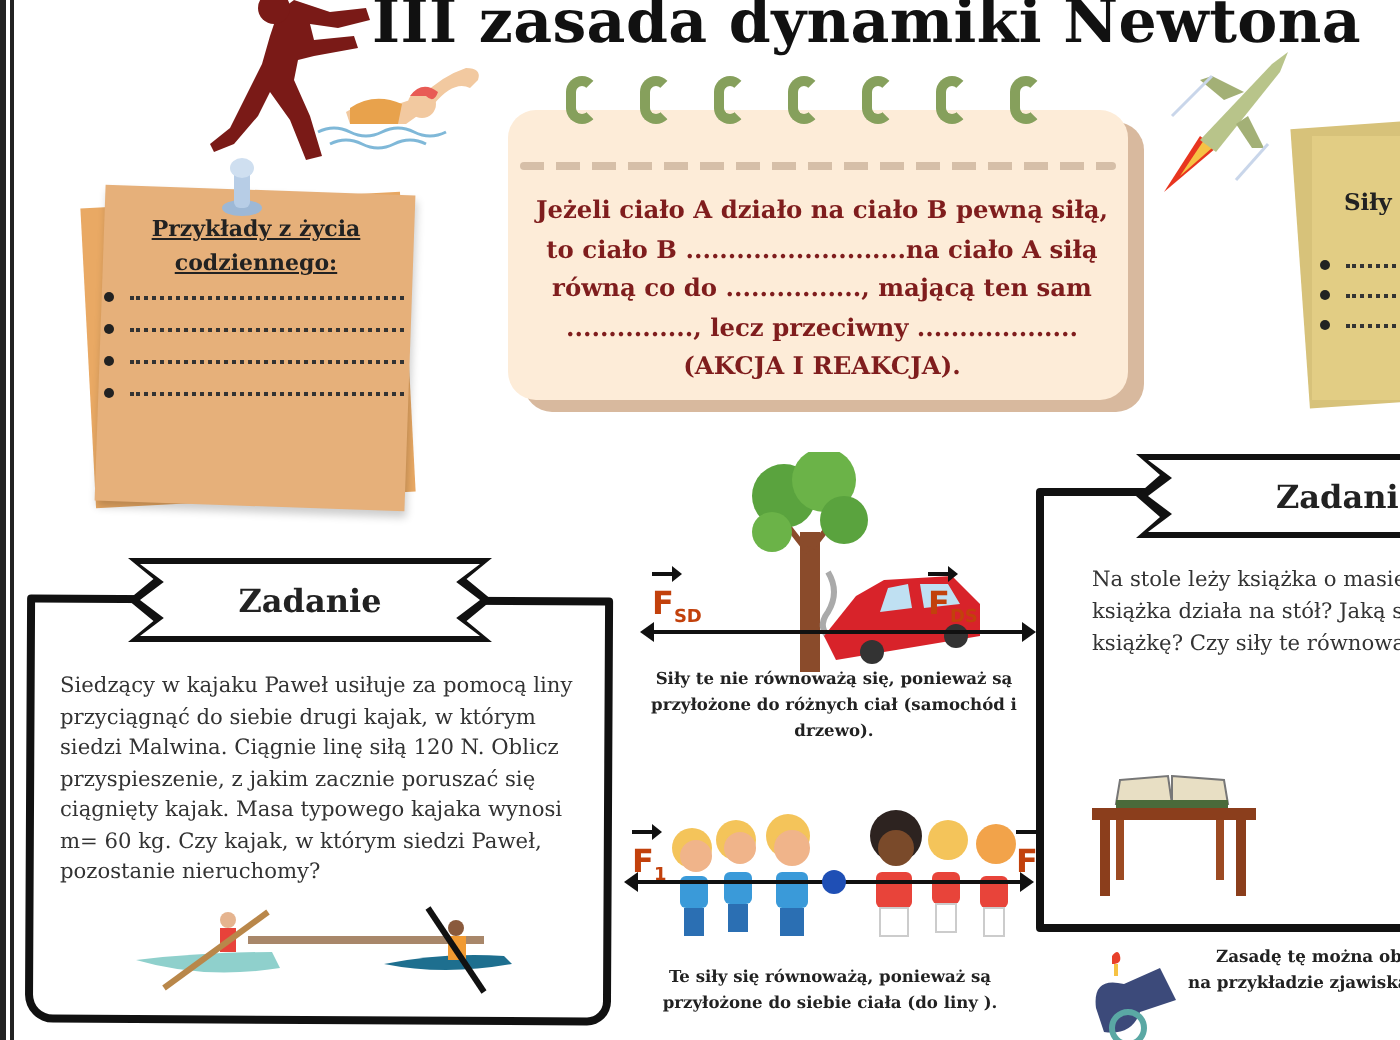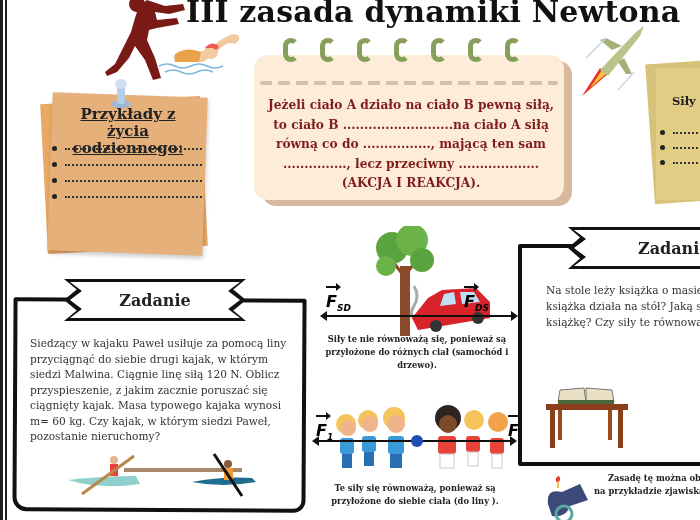--- a/index.html
+++ b/index.html
@@ -11,21 +11,21 @@
   
   .notebook { left: 254px; top: 55px; width: 310px; height: 145px; background: #fdecd8; border-radius: 14px; box-shadow: 8px 6px 0 #d8b99e; }
   .notebook .dashes { position: absolute; left: 6px; right: 6px; top: 26px; height: 4px; background: repeating-linear-gradient(90deg, #d6bfa8 0 12px, transparent 12px 18px); border-radius: 2px; }
   .rings { left: 283px; top: 38px; display: flex; gap: 21px; }
   .ring { width: 16px; height: 24px; border: 5px solid #86a05c; border-right-color: transparent; border-radius: 10px; }
   .notebook-text { left: 266px; top: 96px; width: 290px; font-size: 12.2px; font-weight: bold; line-height: 19.5px; text-align: center; color: #7f1d1d; }
 
   
   .note-orange-back { left: 44px; top: 100px; width: 160px; height: 150px; background: #e9a964; transform: rotate(-3deg); }
   .note-orange { left: 50px; top: 95px; width: 155px; height: 158px; background: #e6b07a; transform: rotate(2deg); box-shadow: 1px 3px 4px rgba(0,0,0,0.2); }
-  .note-orange-title { left: 68px; top: 106px; width: 120px; font-size: 15px; font-weight: bold; text-decoration: underline; text-align: center; line-height: 17px; }
+  .note-orange-title { left: 68px; top: 106px; width: 120px; font-size: 11px; font-weight: bold; text-decoration: underline; text-align: center; line-height: 17px; }
   .note-list { left: 52px; top: 140px; width: 150px; list-style: none; }
   .note-list li { font-size: 11px; height: 16px; display: flex; align-items: center; }
   .note-list li .b { display: inline-block; width: 5px; height: 5px; border-radius: 50%; background: #222; margin-right: 8px; }
   .note-list li .d { flex: 1; border-bottom: 2px dotted #333; height: 1px; margin-top: 2px; }
   .pin { left: 110px; top: 78px; width: 22px; height: 30px; }
 
   .note-yellow-back { left: 650px; top: 62px; width: 70px; height: 140px; background: #d7c27a; transform: rotate(-4deg); }
   .note-yellow { left: 656px; top: 68px; width: 60px; height: 132px; background: #e2cd84; }
   .note-yellow-title { left: 672px; top: 94px; font-size: 11.5px; font-weight: bold; white-space: nowrap; }
   .yellow-list { left: 660px; top: 125px; width: 50px; list-style: none; }
@@ -43,21 +43,21 @@
   .banner-right { left: 574px; top: 230px; width: 150px; height: 36px; clip-path: polygon(0 0,100% 0,100% 100%,0 100%,8% 75%,0 50%,8% 25%); }
   .banner-text { font-size: 16px; font-weight: bold; white-space: nowrap; }
 
   .task-left-text { left: 30px; top: 336px; width: 262px; font-size: 10.6px; line-height: 15.5px; text-align: left; color: #333; }
   .task-right-text { left: 546px; top: 282px; width: 170px; font-size: 10.6px; line-height: 16px; text-align: justify; color: #333; white-space: nowrap; overflow: hidden; }
 
   
   .caption { font-size: 8.3px; font-weight: bold; text-align: center; line-height: 13px; color: #222; }
   .cap-car { left: 322px; top: 333px; width: 190px; }
   .cap-rope { left: 320px; top: 482px; width: 190px; }
-  .flabel { font-family: "DejaVu Sans", "Liberation Sans", sans-serif; font-weight: bold; font-size: 16px; color: #000000; font-style: italic; }
+  .flabel { font-family: "DejaVu Sans", "Liberation Sans", sans-serif; font-weight: bold; font-size: 16px; color: #c2410c; }
   .flabel sub { font-size: 9px; font-weight: bold; }
   .vec { position: absolute; top: -6px; left: 0; width: 13px; height: 2px; background: #111; }
   .vec::after { content: ""; position: absolute; right: -2px; top: -3px; border-left: 5px solid #111; border-top: 4px solid transparent; border-bottom: 4px solid transparent; }
   .cannon-text { left: 594px; top: 472px; width: 120px; font-size: 8.4px; font-weight: bold; line-height: 13px; white-space: nowrap; }
 </style>
 </head>
 <body>
 
 <div class="abs left-bar"></div>
 

